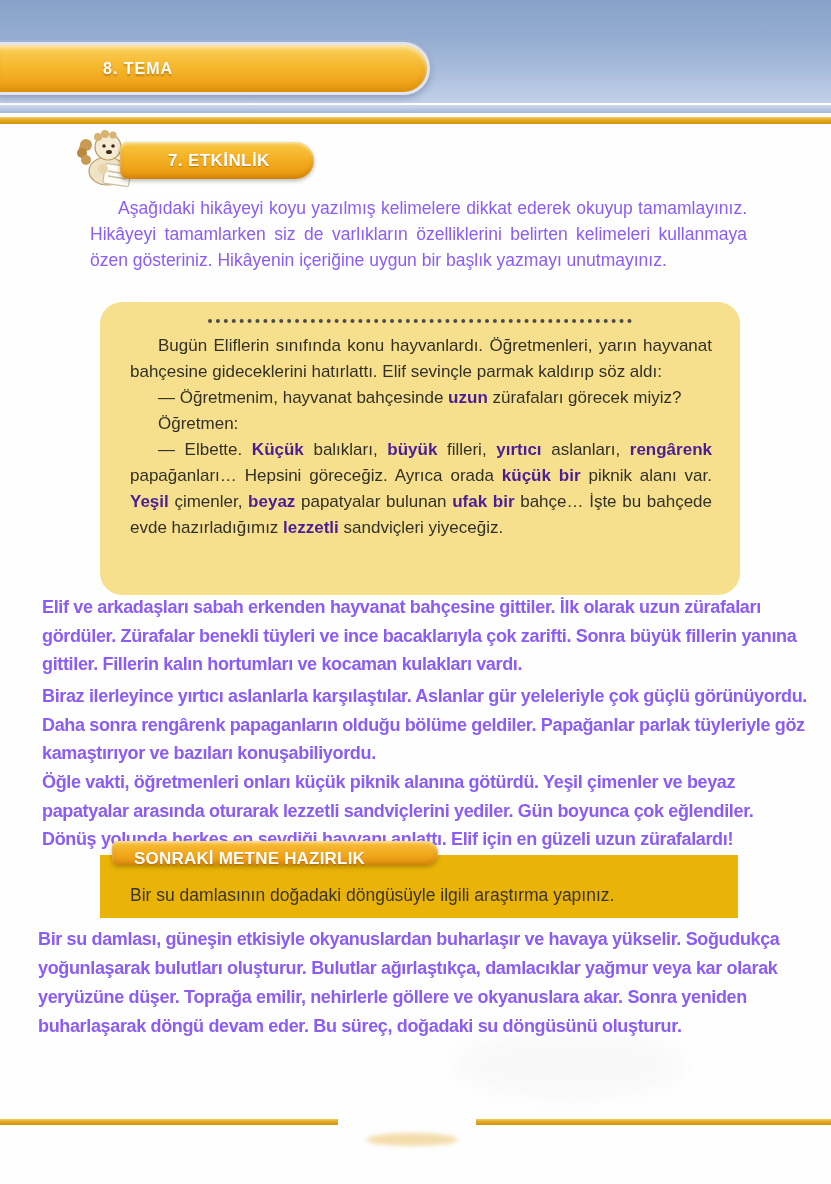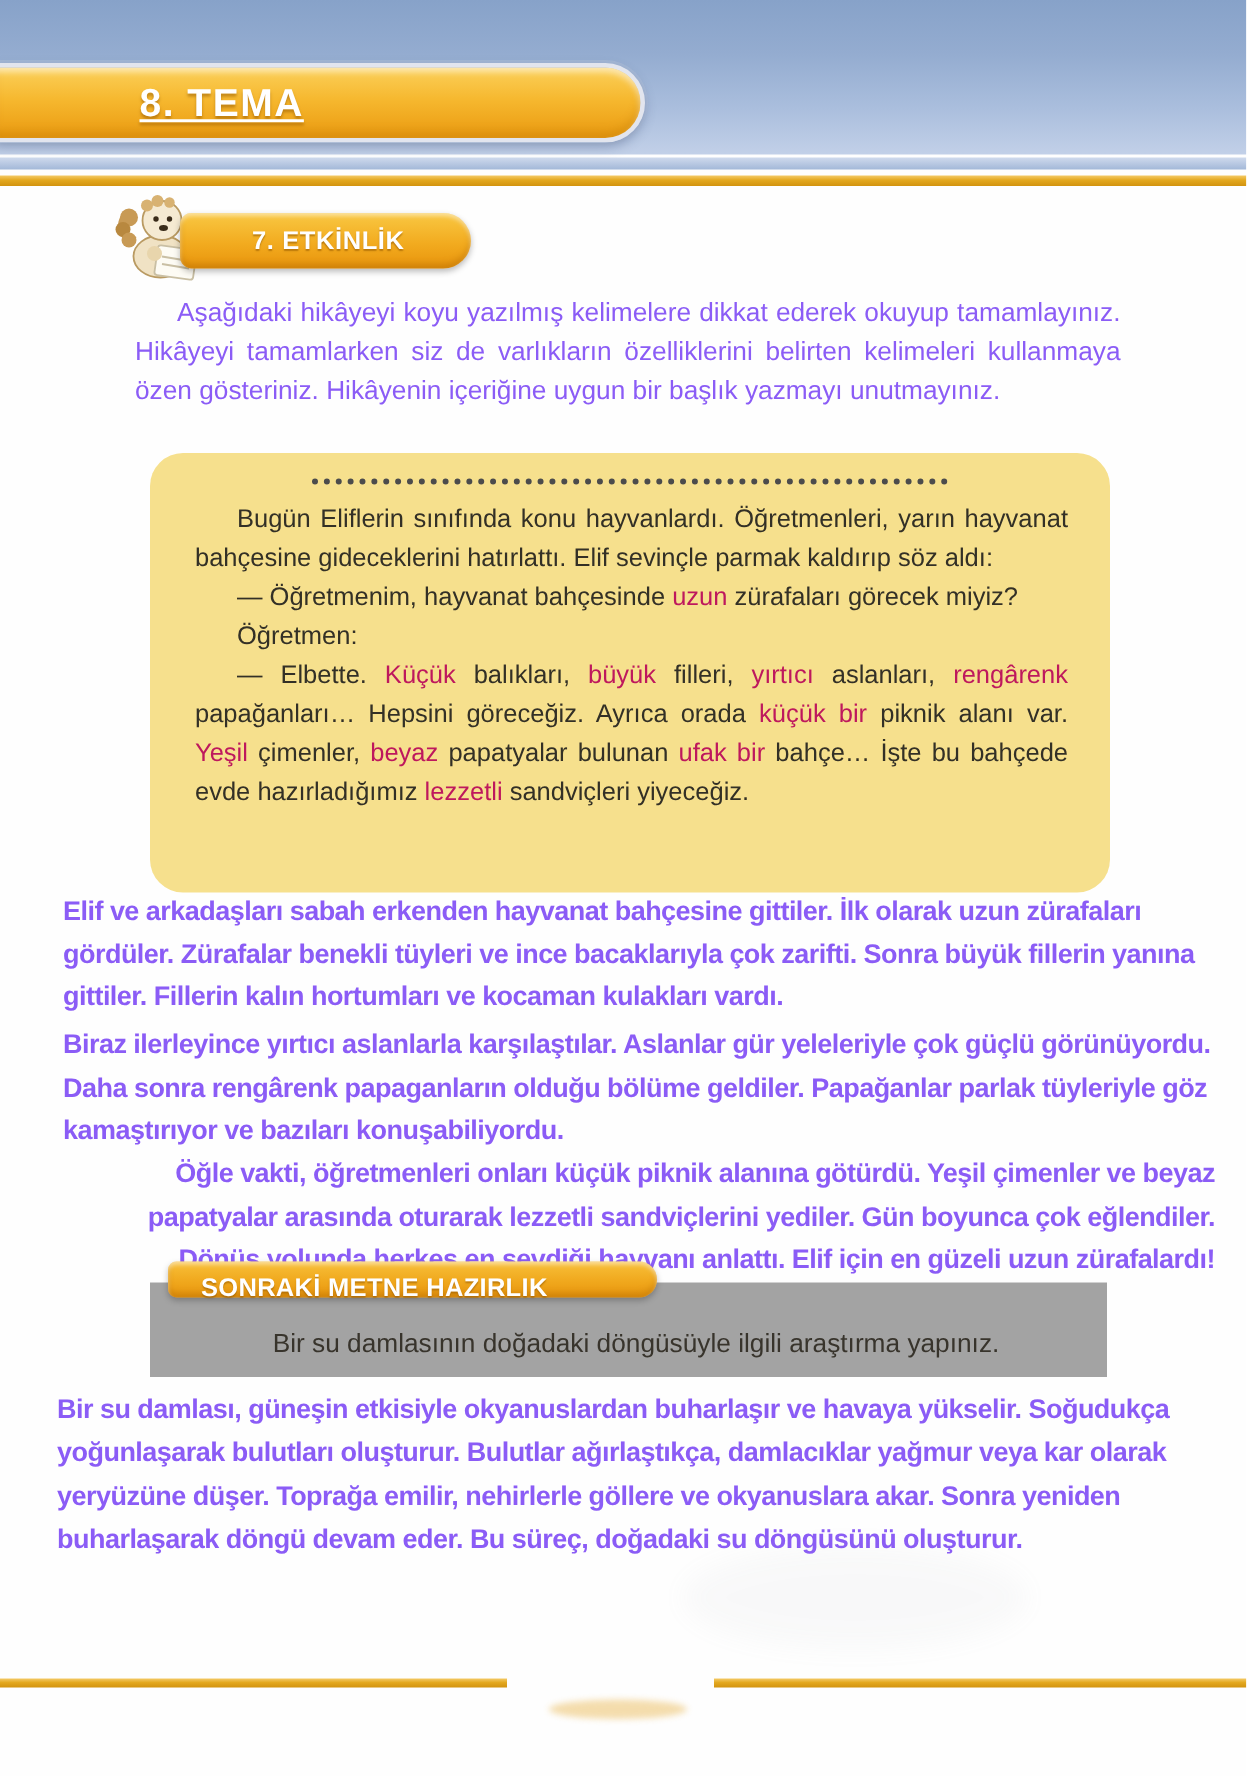--- a/index.html
+++ b/index.html
@@ -18,23 +18,23 @@
   .gold-rule-gap { position:absolute; top:1117px; left:338px; width:138px; height:10px; background:#fefefe; }
   .gold-smudge { position:absolute; top:1133px; left:366px; width:92px; height:13px;
     background:#e8b44a; opacity:.45; filter:blur(2px); border-radius:50%; }
   .pencil-smudge { position:absolute; top:1030px; left:455px; width:230px; height:70px;
     background:#9aa0a6; opacity:.05; filter:blur(8px); border-radius:50%; }
 
   .tema-banner { position:absolute; top:42px; left:-4px; width:434px; height:53px;
     border:3px solid #e2e5ee; border-left:none; border-radius:0 28px 28px 0;
     background:linear-gradient(180deg,#fbd05a 0%, #f6b82f 45%, #ea9a10 100%);
     box-shadow:0 3px 7px rgba(80,100,140,.45), 0 0 0 2px rgba(190,200,220,.35), inset 0 3px 4px rgba(255,255,255,.55), inset 0 -4px 6px rgba(190,120,0,.35); }
-  .tema-title { position:absolute; left:97px; top:50%; transform:translateY(-50%);
-    color:#ffffff; font-weight:bold; font-size:26px; letter-spacing:1px;
-    text-shadow:0 2px 2px rgba(150,90,0,.55);text-decoration:underline; }
+  .tema-title { position:absolute; left:107px; top:50%; transform:translateY(-50%);
+    color:#ffffff; font-weight:bold; font-size:16px; letter-spacing:1px;
+    text-shadow:0 2px 2px rgba(150,90,0,.55); }
 
   
   .etkinlik-badge { position:absolute; top:142px; left:120px; width:194px; height:37px;
     border-radius:8px 19px 19px 8px;
     background:linear-gradient(180deg,#f9c843 0%, #f2ab1f 55%, #e8940c 100%);
     box-shadow:0 2px 4px rgba(0,0,0,.28), inset 0 2px 3px rgba(255,255,255,.5), inset 0 -3px 4px rgba(170,100,0,.4);padding-left:10px; }
   .etkinlik-label { display:block; color:#ffffff; font-weight:bold; font-size:17px;
     line-height:37px; padding-left:38px; letter-spacing:.4px;
     text-shadow:0 1px 1px rgba(150,90,0,.6); }
   .mascot { position:absolute; top:129px; left:74px; width:66px; height:60px; }
@@ -44,33 +44,33 @@
     font-size:17.5px; line-height:26px; color:#8b5cf6; text-align:justify; text-indent:28px; }
 
   
   .story-box { position:absolute; top:302px; left:100px; width:640px; height:293px;
     background:#f6e08d; border-radius:22px; overflow:hidden; }
   .title-blank { margin:17px auto 6px auto; width:424px; height:4px;
     border-bottom:4px dotted #4c4c4c; }
   .story-content { padding:4px 28px 0 30px; font-size:17px; line-height:26px;
     color:#333026; text-align:justify; }
   .story-content p { text-indent:28px; }
-  .bold-word { font-weight:normal; color:#be185d; }
+  .bold-word { font-weight:bold; color:#4c1d95; }
 
   
   .answer { position:absolute; left:42px; width:768px; color:#8b5cf6;
     font-weight:bold; font-size:18px; line-height:28.5px; letter-spacing:-0.35px; }
   .answer.a1 { top:593px; }
   .answer.a2 { top:682px; }
-  .answer.a3 { top:768px;text-align:right; }
+  .answer.a3 { top:768px; }
   .answer.a4 { top:925px; left:38px; width:778px; line-height:29px; }
 
   
   .prep-box { position:absolute; top:855px; left:100px; width:638px; height:63px;
-    background:#a3a3a3;text-align:center; }
+    background:#eab308; }
   .prep-task { display:block; padding:30px 20px 0 30px; font-size:17.5px; color:#38342c; }
   .prep-badge { position:absolute; top:841px; left:112px; width:326px; height:24px;
     border-radius:8px 17px 17px 8px;
     background:linear-gradient(180deg,#f8c03a 0%, #f0a81d 55%, #e8960e 100%);
     box-shadow:0 2px 4px rgba(0,0,0,.25), inset 0 2px 3px rgba(255,255,255,.5), inset 0 -3px 4px rgba(170,100,0,.38); }
   .prep-badge-label { display:block; color:#ffffff; font-weight:bold; font-size:17px;
     line-height:36px; padding-left:22px; letter-spacing:.2px;
     text-shadow:0 1px 1px rgba(150,90,0,.55); }
 </style>
 </head>

